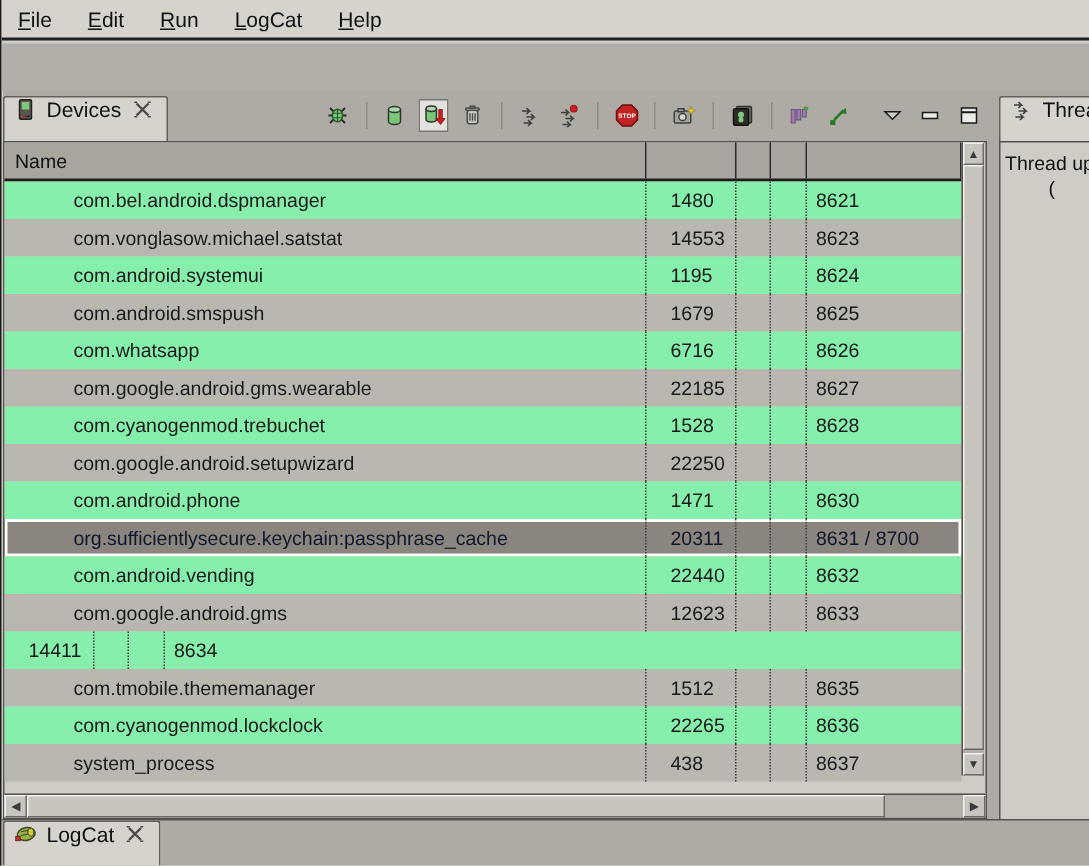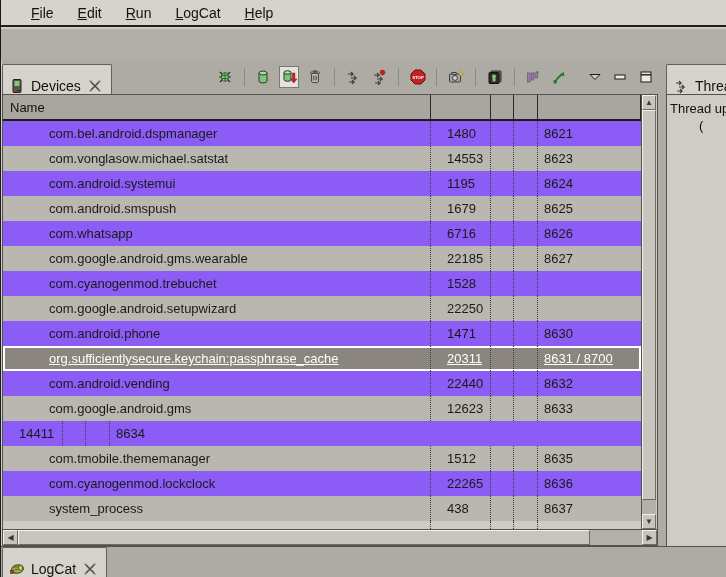--- a/index.html
+++ b/index.html
@@ -9,21 +9,21 @@
     background:#cfccc5;
     color:#1a1a1a;
     position:relative;
     overflow:hidden;
     border-left:1px solid #1a1a1a;
   }
   
   .menubar {
     position:absolute; left:0; top:0; width:726px; height:27px;
     background:#d6d3cc; border-bottom:2px solid #1f1f1f;
-    display:flex; align-items:center; padding-left:20px; gap:4px;
+    display:flex; align-items:center; padding-left:1px; gap:4px;
   }
   .menu-item {
     display:inline-block; font-size:14px; padding:3px 10px; color:#111;
   }
   .menu-item::first-letter { text-decoration:underline; }
   
   .topstrip {
     position:absolute; left:0; top:29px; width:726px; height:31px;
     background:#b2afa9;
   }
@@ -33,51 +33,51 @@
   .right-panel { position:absolute; left:665px; top:60px; width:61px; height:486px; overflow:hidden; }
   
   .tabbar {
     position:relative; height:34px; background:#aeaba5;
     display:flex; align-items:flex-end;
   }
   .tab {
     height:30px; background:#d6d3cc;
     border:1px solid #63605a; border-bottom:none;
     border-radius:2px 2px 0 0;
-    display:flex; align-items:flex-end; gap:6px; padding:0 8px 0 6px;
+    display:flex; align-items:flex-start; gap:6px; padding:0 8px 0 6px;
     font-size:14px; color:#111; white-space:nowrap;
   }
   .tab .tlabel { font-size:14px; }
   
   .ptoolbar {
     position:absolute; left:213px; top:0; height:34px; right:2px;
     display:flex; align-items:center; gap:6px;
   }
   .tbtn { width:22px; height:22px; display:flex; align-items:center; justify-content:center; border:1px solid transparent; }
   .tbtn.pressed { background:#e4e2dc; border:1px solid #7b786f; }
   .tsep { width:1px; height:18px; background:#8d8a83; margin:0 3px; }
   .winctl { margin-left:10px; }
   
   .content {
     position:absolute; left:0; top:34px; width:656px; height:452px;
     border:1px solid #54524c; background:#cfccc5;
-    display:flex; flex-direction:column;
+    display:flex; flex-direction:column;gap:12px;
   }
   .grid-area { display:flex; flex:1 1 auto; min-height:0; }
   .grid { width:638px; display:flex; flex-direction:column; }
   .thead {
     height:26px; background:#a9a69f; display:flex;
     border-bottom:2px solid #1c1c1c; flex:0 0 auto;
   }
   .thead .cell { border-right:1px solid #2a2a2a; display:flex; align-items:center; }
   .thead .c-name { padding-left:7px; font-size:13px; color:#111; }
   .trow { height:25px; display:flex; flex:0 0 auto; font-size:13px; }
-  .trow.light { background:#8b5cf6; }
+  .trow.light { background:#86efac; }
   .trow.dark  { background:#bab7b1; }
-  .trow.selected { background:#8a867f; color:#ffffff; box-shadow:inset 0 0 0 2px #ffffff;text-decoration:underline; }
+  .trow.selected { background:#8a867f; color:#0f172a; box-shadow:inset 0 0 0 2px #ffffff; }
   .cell { display:flex; align-items:center; overflow:hidden; white-space:nowrap; }
   .c-name { width:428px; border-right:1px dotted #3c3c3c; padding-left:46px; }
   .thead .c-name { padding-left:7px; }
   .c-pid  { width:50px; border-right:1px dotted #3c3c3c; padding-left:6px;margin-left:10px; }
   .c-a    { width:23px; border-right:1px dotted #3c3c3c; }
   .c-b    { width:24px; border-right:1px dotted #3c3c3c; }
   .c-port { flex:1; padding-left:6px; }
   .thead .c-name, .thead .c-pid, .thead .c-a, .thead .c-b { border-right-style:solid; border-right-color:#2a2a2a; }
   .filler { flex:1 1 auto; display:flex; background:#cfccc5; }
   
@@ -317,20 +317,21 @@
               <span class="cell c-a"></span>
               <span class="cell c-b"></span>
               <span class="cell c-port">8627</span>
             </div>
 
             <div class="trow light">
               <span class="cell c-name">com.cyanogenmod.trebuchet</span>
               <span class="cell c-pid">1528</span>
               <span class="cell c-a"></span>
               <span class="cell c-b"></span>
+              <span class="cell c-port">8628</span>
             </div>
 
             <div class="trow dark">
               <span class="cell c-name">com.google.android.setupwizard</span>
               <span class="cell c-pid">22250</span>
               <span class="cell c-a"></span>
               <span class="cell c-b"></span>
             </div>
 
             <div class="trow light">

